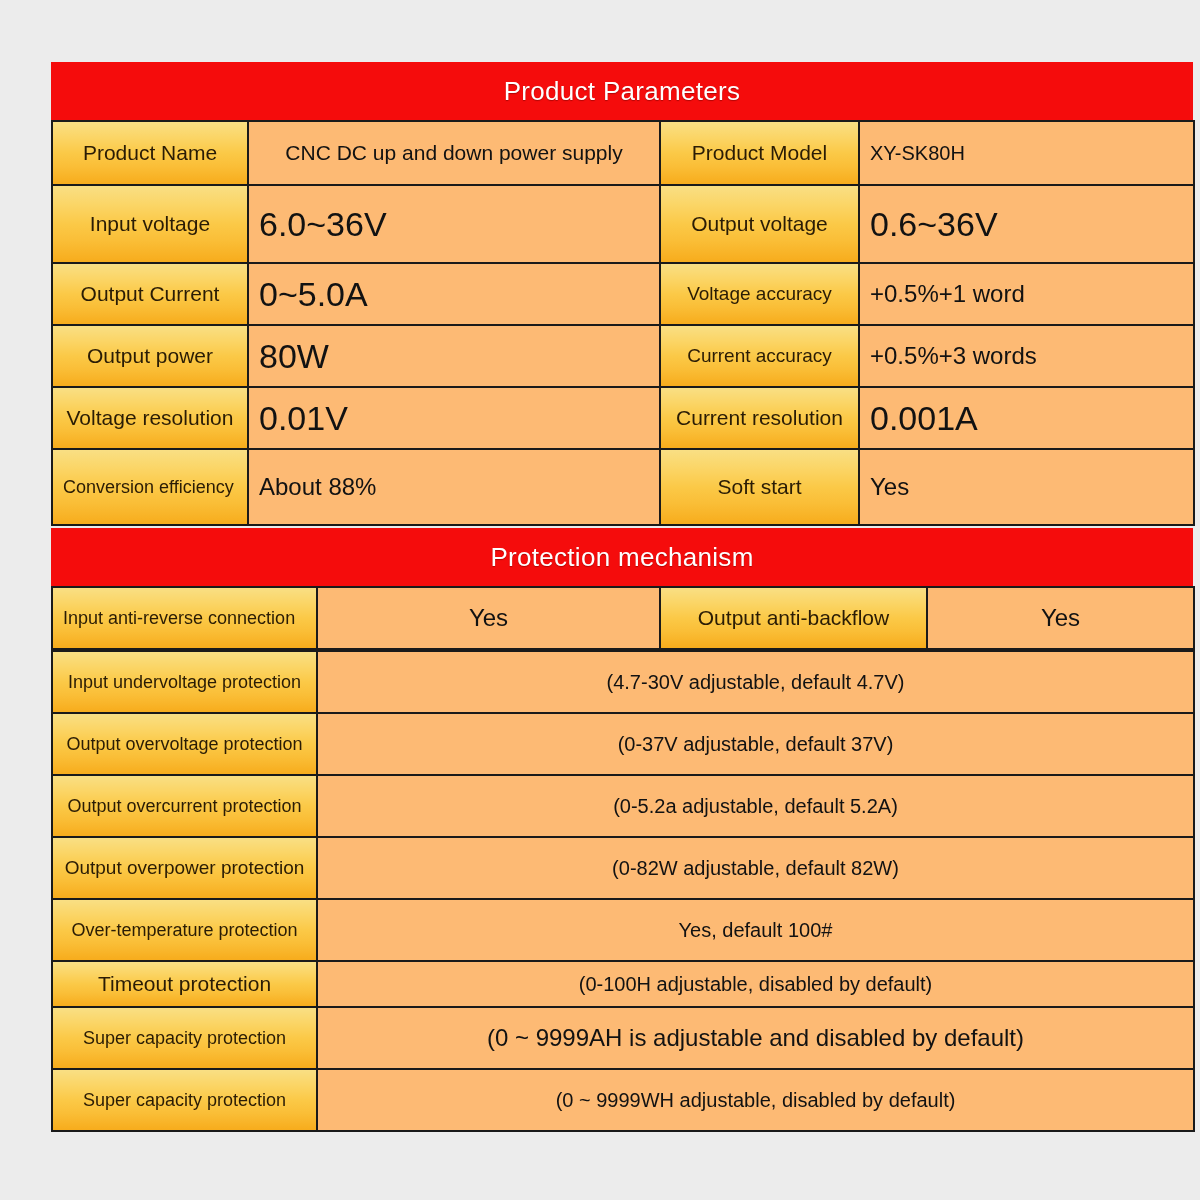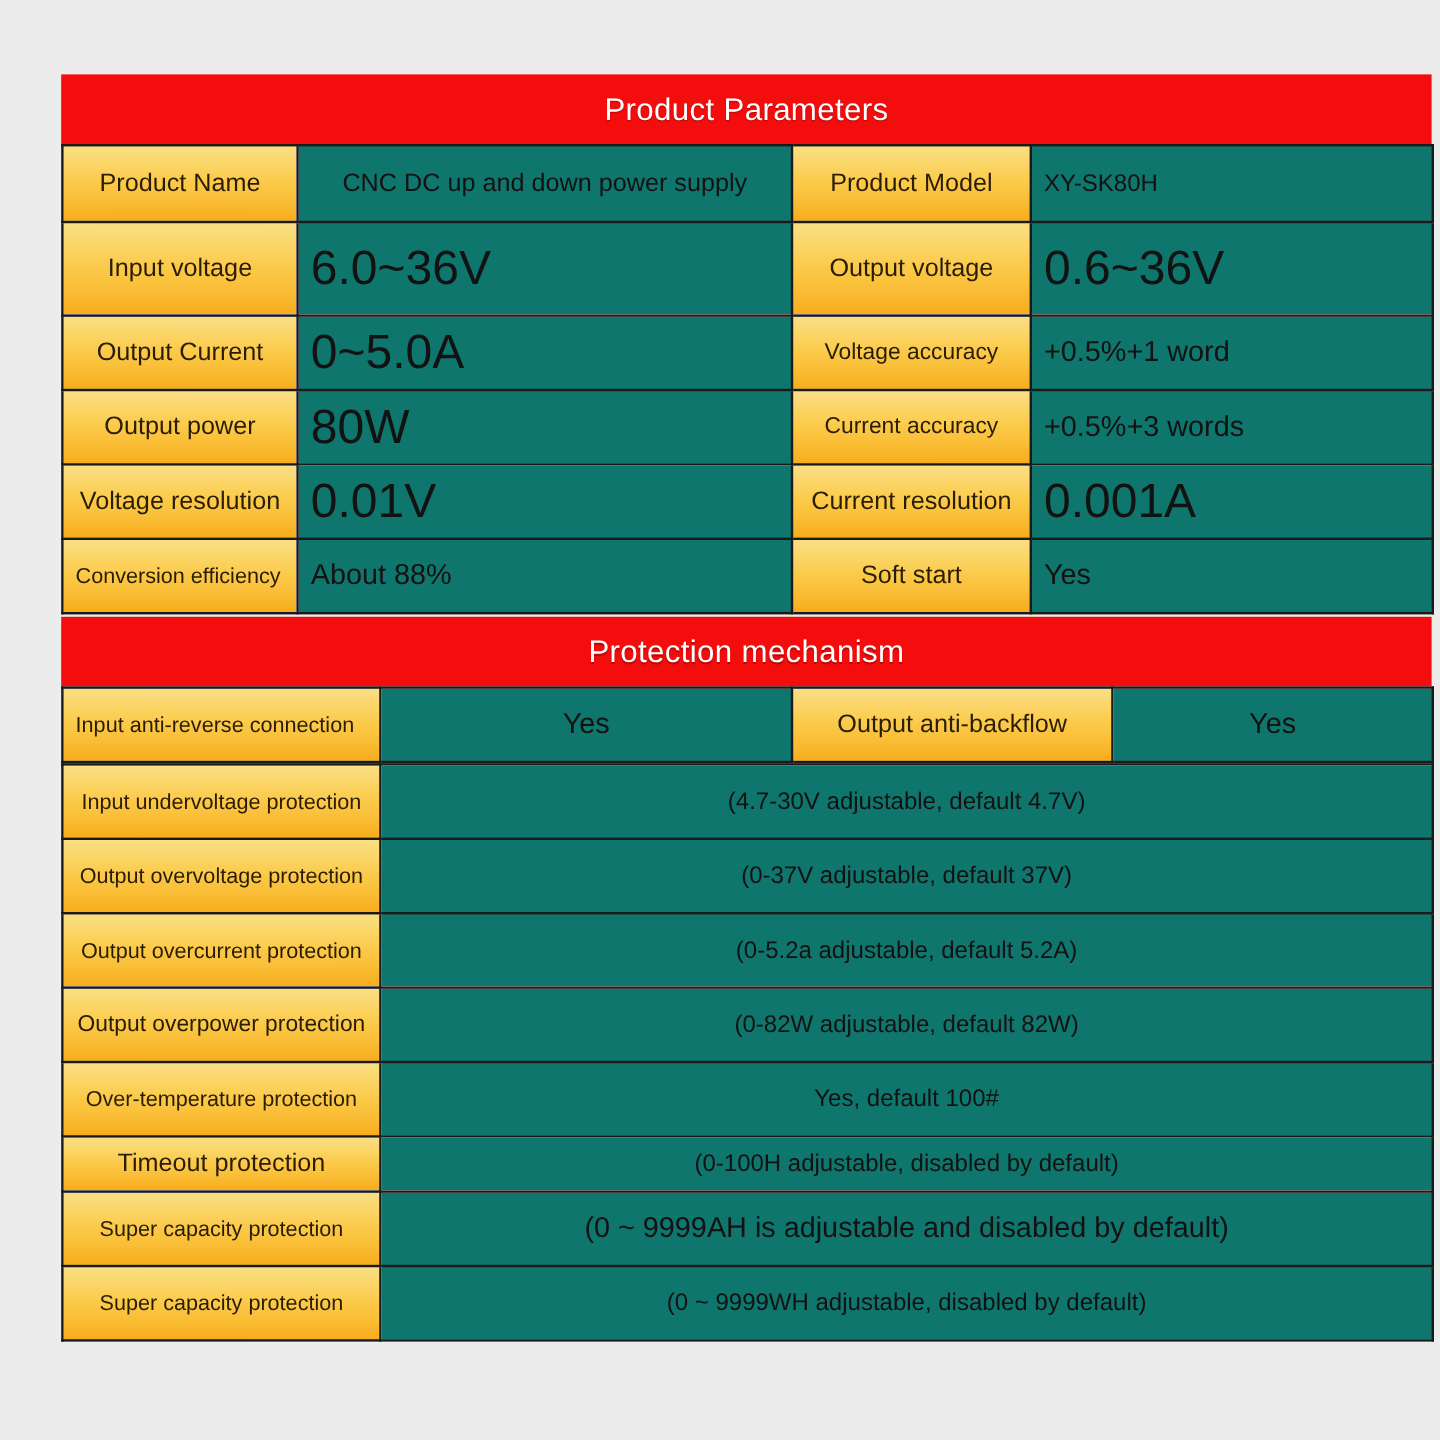--- a/index.html
+++ b/index.html
@@ -78,35 +78,35 @@
     background: linear-gradient(to bottom,
                 #f9df84 0%,
                 #fbd566 25%,
                 #fbc947 50%,
                 #fabe37 72%,
                 #f7ac1c 100%);
   }
 
   
   .val {
-    background: #0f766e;
+    background: #fdba74;
     color: #121212;
     text-align: left;
     font-size: 30px;
   }
 
   .val.center { text-align: center; }
 
   
   .fs-sm  { font-size: 18px; }
   .fs-msm { font-size: 19px; margin-left: 27px; }
   .fs-md  { font-size: 21px; margin-left: 36px; }
   .fs-lg  { font-size: 24px; }
   .fs-xl  { font-size: 20px; }
-  .fs-huge{ font-size: 40px; }
+  .fs-huge{ font-size: 34px; }
 </style>
 </head>
 <body>
 
 <div class="sheet">
 
   <div class="section-header">Product Parameters</div>
 
   <table class="tbl">
     <colgroup>
@@ -144,21 +144,21 @@
         <td class="val fs-lg">+0.5%+3 words</td>
       </tr>
 
       <tr style="height:62px">
         <td class="lbl fs-md">Voltage resolution</td>
         <td class="val fs-huge">0.01V</td>
         <td class="lbl fs-md">Current resolution</td>
         <td class="val fs-huge">0.001A</td>
       </tr>
 
-      <tr style="height:62px">
+      <tr style="height:76px">
         <td class="lbl fs-sm" style="text-align:left">Conversion efficiency</td>
         <td class="val fs-lg">About 88%</td>
         <td class="lbl fs-md">Soft start</td>
         <td class="val fs-lg">Yes</td>
       </tr>
     </tbody>
   </table>
 
   <div class="section-header second">Protection mechanism</div>
 

